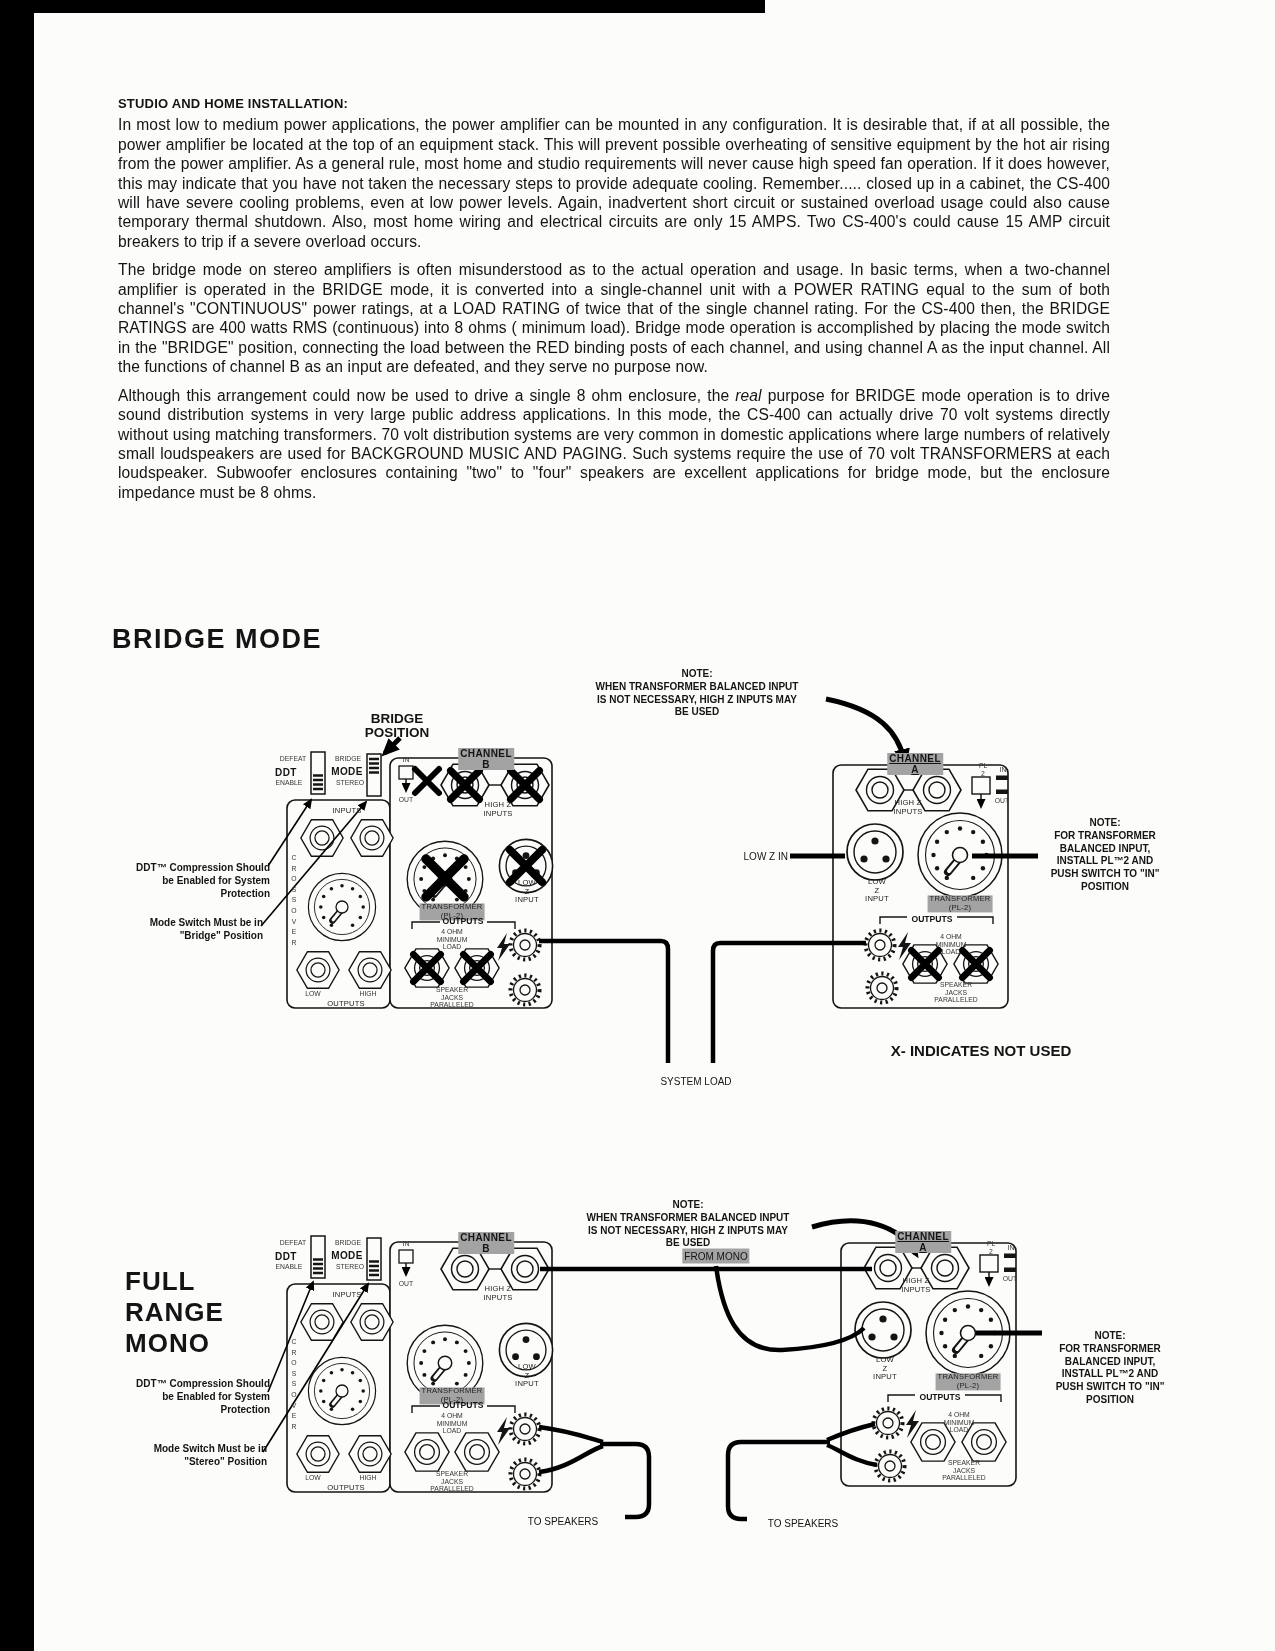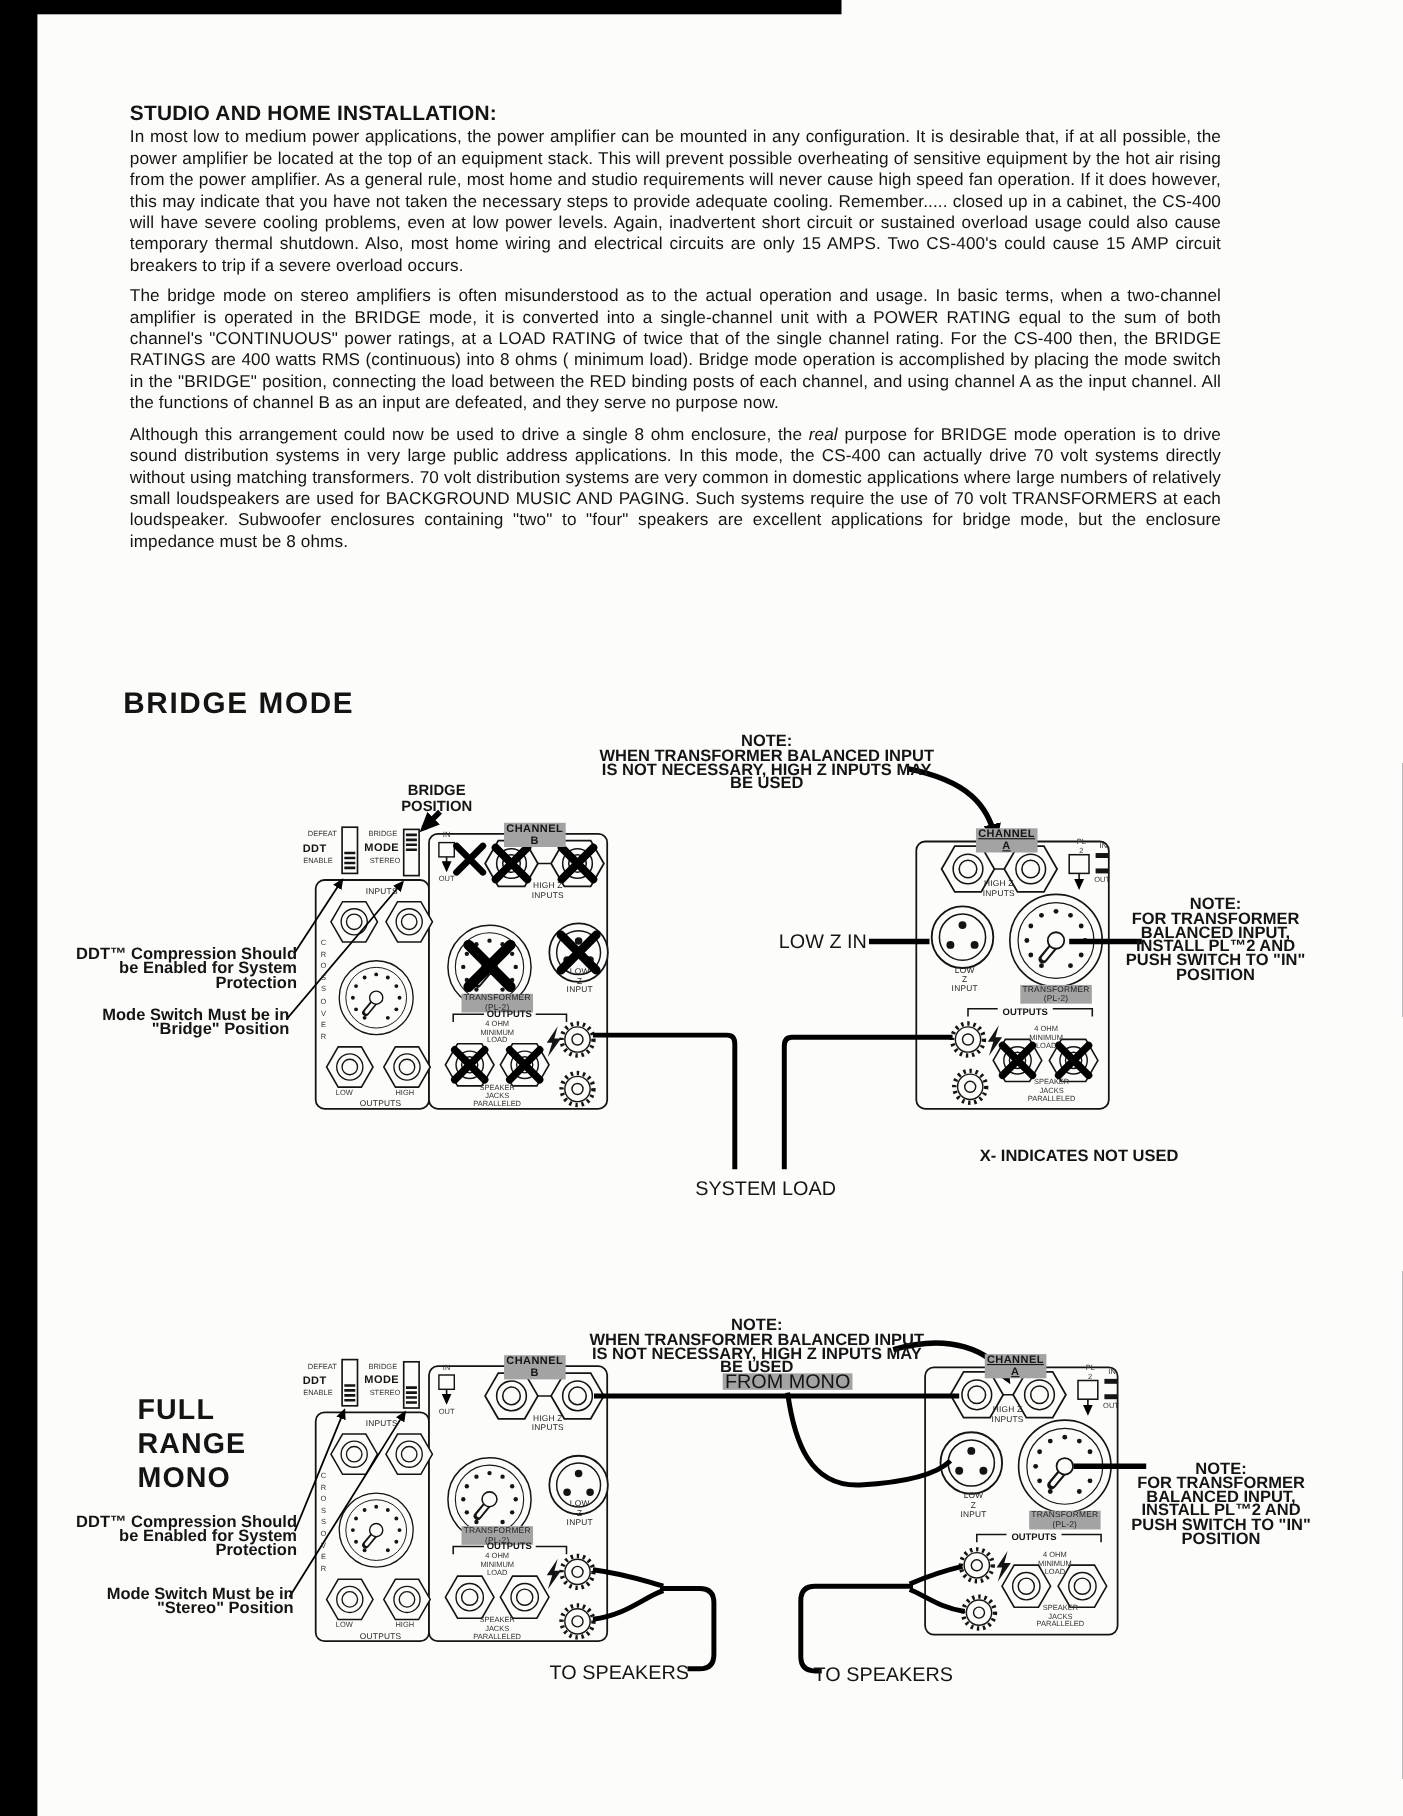--- a/index.html
+++ b/index.html
@@ -3,39 +3,39 @@
 <meta charset="utf-8">
 <style>
   html,body{margin:0;padding:0;background:#888;}
   .page{position:relative;width:1275px;height:1651px;background:#fcfcfa;overflow:hidden;
         font-family:"Liberation Sans",sans-serif;color:#141414;}
   .bar-left{position:absolute;left:0;top:0;width:34px;height:1651px;background:#000;}
   .bar-top{position:absolute;left:0;top:0;width:765px;height:13px;background:#000;}
 
   .textcol{position:absolute;left:118px;top:94px;width:992px;text-align:justify;
            font-size:15.6px;line-height:19.4px;letter-spacing:.1px;}
-  .textcol h3{font-size:19px;margin:0 0 2px 0;letter-spacing:.2px;}
+  .textcol h3{font-size:13px;margin:0 0 2px 0;letter-spacing:.2px;}
   .textcol p{margin:0 0 9px 0;}
   .em{font-style:italic;}
 
   .sec-title{position:absolute;left:112px;top:624px;font-size:27px;font-weight:bold;letter-spacing:1.5px;text-align:center;}
   .mono-title{position:absolute;left:125px;top:1266px;font-size:26px;font-weight:bold;
               line-height:31px;letter-spacing:1px;white-space:pre-line;}
 
   .dlayer{position:absolute;left:0;top:0;}
 
   .dl{position:absolute;transform:translate(-50%,-50%);text-align:center;white-space:pre-line;color:#141414;}
   .ra{transform:translate(-100%,-50%);text-align:right;}
   .f6{font-size:6.8px;line-height:7.6px;color:#333;}
   .f7{font-size:7.6px;line-height:8.6px;color:#222;letter-spacing:.2px;}
   .f8{font-size:8.6px;line-height:9.2px;font-weight:bold;}
   .f10{font-size:10px;line-height:11px;font-weight:bold;letter-spacing:.4px;}
-  .f12{font-size:15px;line-height:12.8px;font-weight:bold;}
+  .f12{font-size:10px;line-height:12.8px;font-weight:bold;}
   .f13{font-size:13.5px;line-height:14px;font-weight:bold;}
-  .f15{font-size:18px;line-height:15px;}
+  .f15{font-size:10px;line-height:15px;}
   .f15b{font-size:15px;line-height:16px;font-weight:bold;}
   .bg{background:#a3a3a3;padding:0 2px;}
   .cross{line-height:10.6px;}
 
   .plabels{position:absolute;left:0;top:0;width:0;height:0;}
   .shift-b{left:0;top:484px;}
   .shift-a{left:8px;top:478px;}
 
   
   .bl-defeat{left:293px;top:759px;} .bl-ddt{left:286px;top:772px;} .bl-enable{left:289px;top:783px;}

